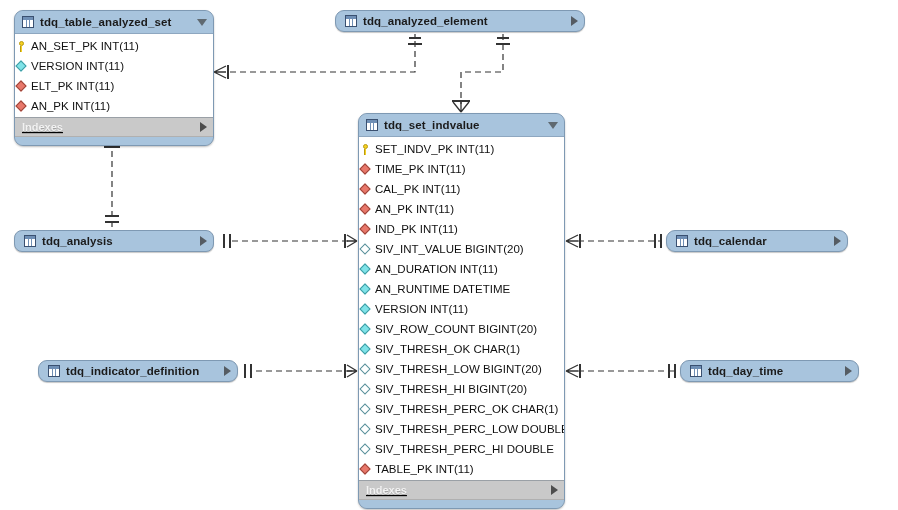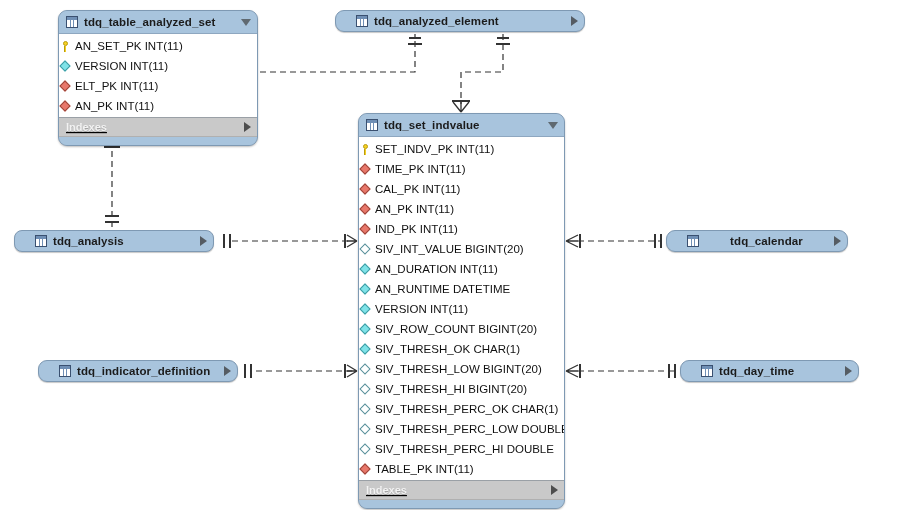--- a/index.html
+++ b/index.html
@@ -35,21 +35,21 @@
 
   
   .tbl.collapsed {
     height: 22px;
     background: #a8c4dd;
     border: 1px solid #7e99b3;
     border-radius: 9px;
     box-shadow: 0 1px 1px rgba(0,0,0,0.22);
     display: flex;
     align-items: center;
-    padding: 0 6px 0 20px;
+    padding: 0 6px 0 9px;
   }
 
   
   .tbl.expanded {
     background: #a8c4dd;
     border: 1px solid #7e99b3;
     border-radius: 9px;
     box-shadow: 0 1px 2px rgba(0,0,0,0.25);
     padding: 0;
     overflow: hidden;
@@ -284,21 +284,21 @@
 
     <g>
       <path d="M 578,371 L 674,371" stroke="#333" stroke-width="1.2" fill="none" stroke-dasharray="6,4"></path>
       <path d="M 566,371 L 578,365 M 566,371 L 578,377 M 566,371 L 578,371" stroke="#333" stroke-width="1.3" fill="none"></path>
       <line x1="580" y1="364" x2="580" y2="378" stroke="#333" stroke-width="2"></line>
       <line x1="669" y1="364" x2="669" y2="378" stroke="#333" stroke-width="2"></line>
       <line x1="675" y1="364" x2="675" y2="378" stroke="#333" stroke-width="2"></line>
     </g>
   </svg>
 
-  <div class="tbl expanded" style="left:14px; top:10px; width:200px;margin-left:44px;">
+  <div class="tbl expanded" style="left:14px; top:10px; width:200px;">
     <div class="tbl-header">
       <span class="tbl-icon"></span>
       <span class="tbl-title">tdq_table_analyzed_set</span>
       <span class="tri down"></span>
     </div>
     <div class="fields">
       <div class="field">
         <span class="glyph key"></span>
         <span class="field-label">AN_SET_PK INT(11)</span>
       </div>
@@ -414,21 +414,21 @@
   </div>
 
   <div class="tbl collapsed" style="left:14px; top:230px; width:200px;border-radius:8px;">
     <div class="tbl-header">
       <span class="tbl-icon"></span>
       <span class="tbl-title">tdq_analysis</span>
       <span class="tri right"></span>
     </div>
   </div>
 
-  <div class="tbl collapsed" style="left:666px; top:230px; width:182px;text-align:center;">
+  <div class="tbl collapsed" style="left:666px; top:230px; width:182px;">
     <div class="tbl-header">
       <span class="tbl-icon"></span>
       <span class="tbl-title">tdq_calendar</span>
       <span class="tri right"></span>
     </div>
   </div>
 
   <div class="tbl collapsed" style="left:38px; top:360px; width:200px;">
     <div class="tbl-header">
       <span class="tbl-icon"></span>

